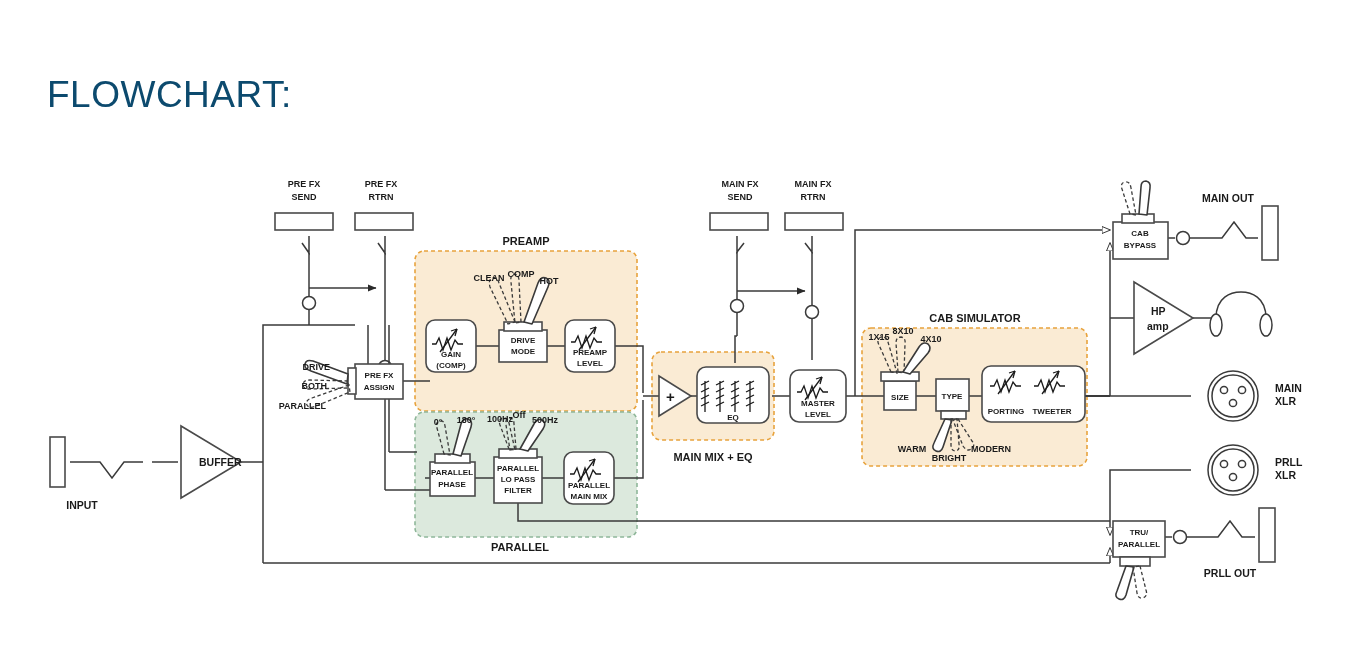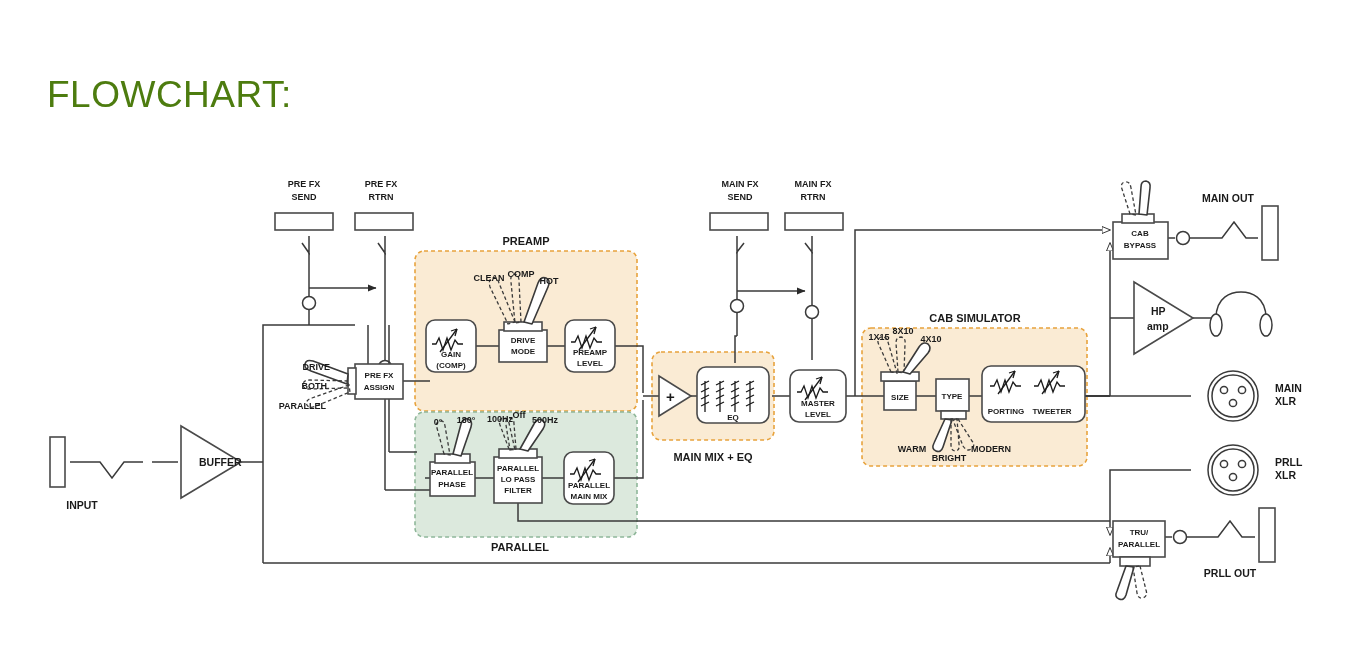--- a/index.html
+++ b/index.html
@@ -1,19 +1,19 @@
 <!DOCTYPE html>
 <html><head>
 <meta charset="utf-8">
 <title>Flowchart</title>
 <style>
   html,body{margin:0;padding:0;background:#ffffff;}
   body{width:1350px;height:666px;position:relative;overflow:hidden;
        font-family:"Liberation Sans","DejaVu Sans",sans-serif;}
-  #page-title{position:absolute;left:47px;top:74px;font-size:37px;color:#4d7c0f;
+  #page-title{position:absolute;left:47px;top:74px;font-size:37px;color:#0c4a6e;
               letter-spacing:0.5px;font-weight:400;}
   #diagram{position:absolute;left:0;top:0;width:1350px;height:666px;}
   svg text{font-family:"Liberation Sans","DejaVu Sans",sans-serif;fill:#1a1a1a;}
   .lbl{font-size:10.5px;font-weight:bold;}
   .lbl-sm{font-size:9px;font-weight:bold;}
   .lbl-xs{font-size:8px;font-weight:bold;}
   .lbl-grp{font-size:11px;font-weight:bold;}
   .wire{stroke:#3a3a3a;stroke-width:1.5;fill:none;}
   .wire-th{stroke:#3a3a3a;stroke-width:2;fill:none;}
   .box{fill:#ffffff;stroke:#4a4a4a;stroke-width:1.6;}

